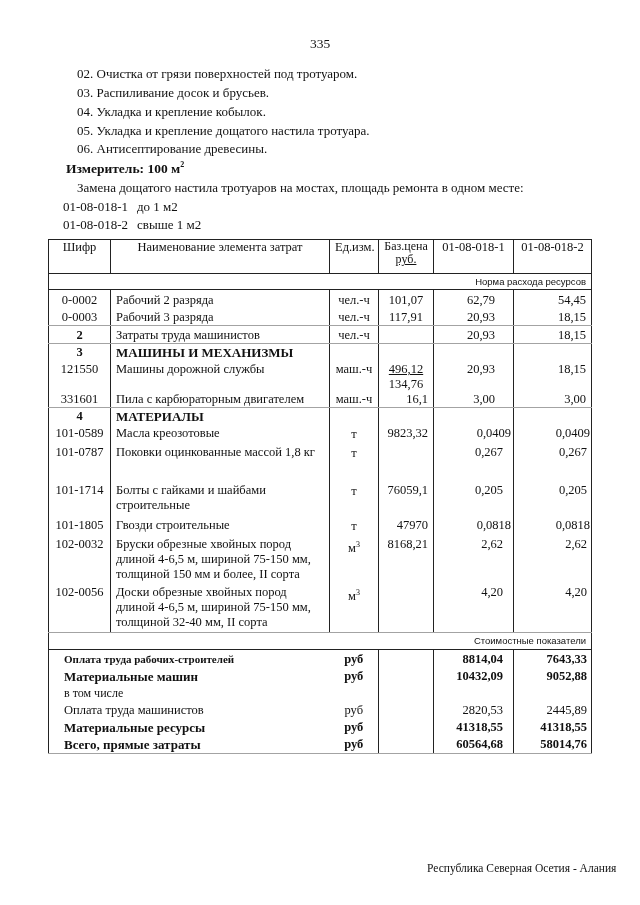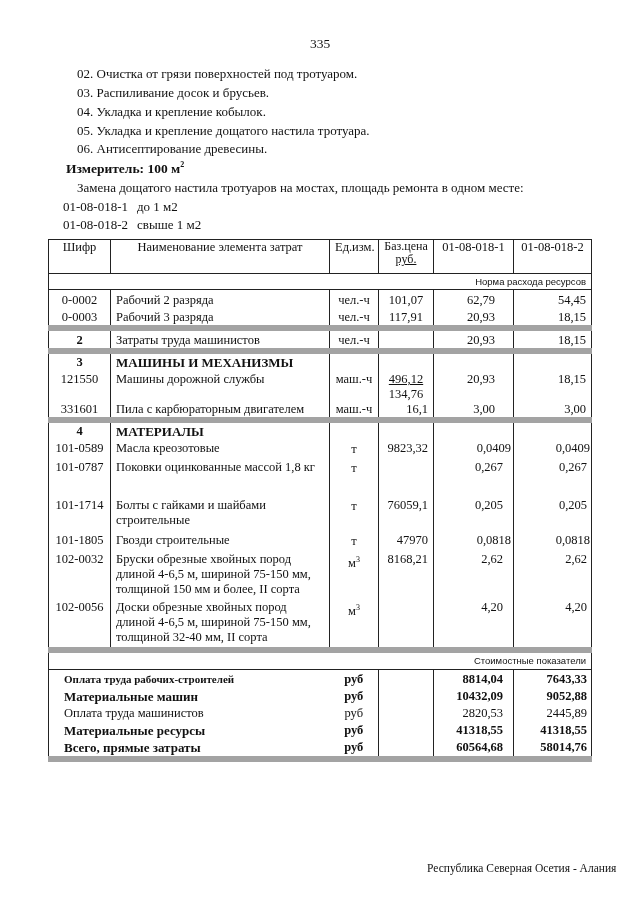--- a/index.html
+++ b/index.html
@@ -17,21 +17,21 @@
   table.main { position:absolute; left:48px; top:239px; width:543px; border-collapse:collapse; table-layout:fixed; font-size:12.5px; }
   table.main td { padding:0 5px; vertical-align:top; line-height:15px; }
   .hdr td { border:1px solid #222; text-align:center; vertical-align:middle; height:33px; padding:0 2px; }
   .hdr td.bc { line-height:13px; font-size:12px; }
   .hdr td.bc u { text-decoration:underline; }
   .sub td { border:1px solid #222; text-align:right; font-family:"Liberation Sans","DejaVu Sans",sans-serif; font-size:9.5px; height:14px; line-height:14px; padding-right:6px; }
   td.vl { border-left:1px solid #222; }
   td.vr { border-right:1px solid #222; }
   td.c { text-align:center; }
   td.r { text-align:right; }
-  tr.bb td { border-bottom:6px solid #a3a3a3; }
+  tr.bb td { border-bottom:1px solid #a3a3a3; }
   .b { font-weight:bold; }
   .unit sup { font-size:8px; vertical-align:5px; }
   .under { text-decoration:underline; }
   .footer { left:427px; top:862px; font-size:11.5px; }
 </style>
 </head>
 <body>
 
 <div class="abs page-num">335</div>
 
@@ -198,20 +198,27 @@
     <td class="vr r b" style="padding-top:2px;padding-right:4px">7643,33</td>
   </tr>
   <tr>
     <td colspan="2" class="vl b" style="padding-left:15px;padding-top:2px;font-size:13px">Материальные машин</td>
     <td class="c b" style="padding-top:2px">руб</td>
     <td class="vl vr"></td>
     <td class="vr r b" style="padding-top:2px;padding-right:10px">10432,09</td>
     <td class="vr r b" style="padding-top:2px;padding-right:4px">9052,88</td>
   </tr>
   <tr>
+    <td colspan="2" class="vl" style="padding-left:15px;padding-top:2px;font-size:12px">в том числе</td>
+    <td class="c"></td>
+    <td class="vl vr"></td>
+    <td class="vr r" style="padding-right:10px"></td>
+    <td class="vr r" style="padding-right:4px"></td>
+  </tr>
+  <tr>
     <td colspan="2" class="vl" style="padding-left:15px;padding-top:2px">Оплата труда машинистов</td>
     <td class="c" style="padding-top:2px">руб</td>
     <td class="vl vr"></td>
     <td class="vr r" style="padding-top:2px;padding-right:10px">2820,53</td>
     <td class="vr r" style="padding-top:2px;padding-right:4px">2445,89</td>
   </tr>
   <tr>
     <td colspan="2" class="vl b" style="padding-left:15px;padding-top:2px;font-size:13px">Материальные ресурсы</td>
     <td class="c b" style="padding-top:2px">руб</td>
     <td class="vl vr"></td>

